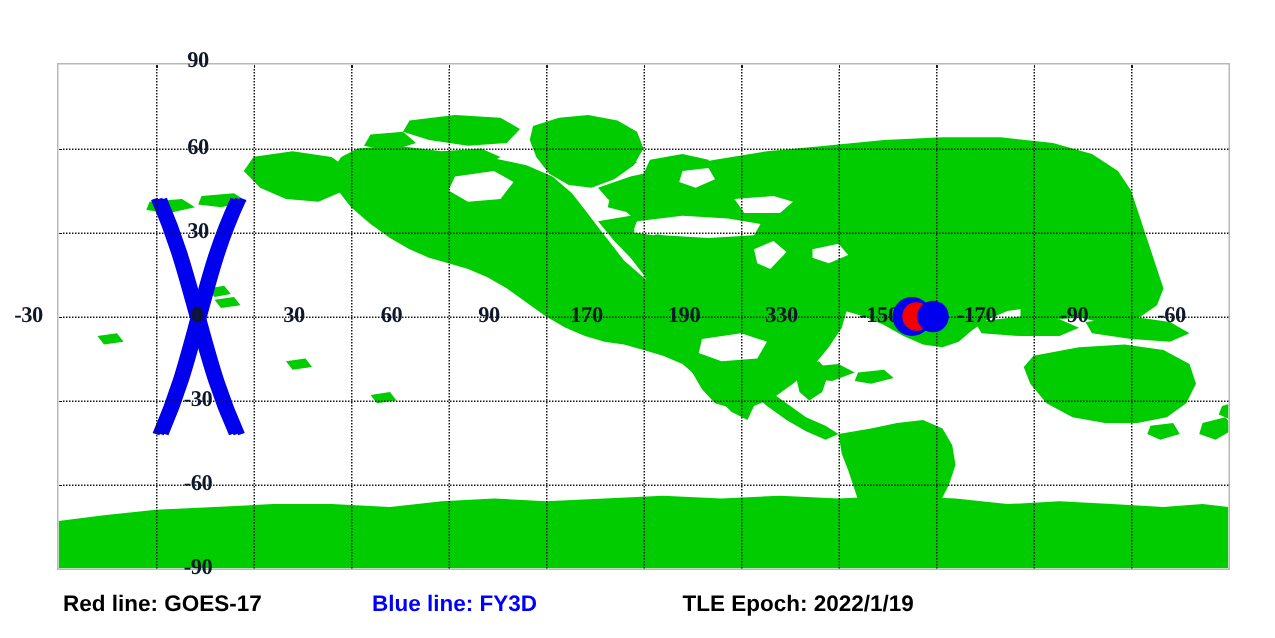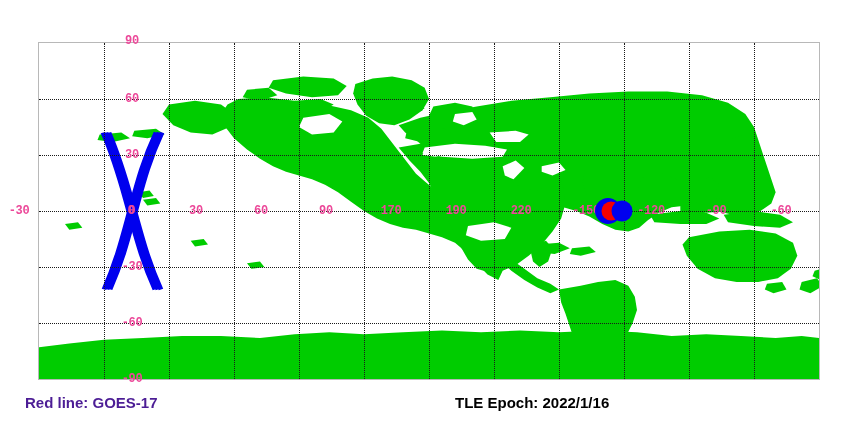--- a/index.html
+++ b/index.html
@@ -66,24 +66,24 @@
   .grid-h {
     height: 0;
     left: 0;
     width: 780px;
     border-top: 1px dotted #1a1a1a;
   }
 
   
   .tick-label {
     position: absolute;
-    font-family: Liberation Mono, monospace;
-    font-size: 12px;
+    font-family: Liberation Serif, serif;
+    font-size: 15px;
     font-weight: bold;
-    color: #ec4899;
+    color: #0f172a;
     white-space: nowrap;
     line-height: 1;
     letter-spacing: -0.3px;
   }
   .lon-label { transform: translate(-50%, -50%); }
   .lat-label { transform: translate(-50%, -50%); }
 
   
   .sat-marker {
     position: absolute;
@@ -116,21 +116,21 @@
   }
   .caption-item {
     position: absolute;
     top: 0;
     font-family: "Liberation Sans", sans-serif;
     font-size: 15px;
     font-weight: bold;
     line-height: 22px;
     white-space: nowrap;
   }
-  #legend-red   { left: 25px;  color: #4c1d95; }
+  #legend-red   { left: 42px;  color: #000000; }
   #legend-blue  { left: 248px; color: #0000ff; }
   #legend-epoch { left: 455px; color: #000000; }
 </style>
 </head>
 <body>
 
 <div id="page">
 
   <div id="map-frame">
 
@@ -243,38 +243,39 @@
     <div class="grid-line grid-h" style="top:224px;"></div>
     <div class="grid-line grid-h" style="top:280px;"></div>
 
     <div class="tick-label lon-label" style="left:-20px; top:168px;">-30</div>
     <div class="tick-label lon-label" style="left:92px;  top:168px;">0</div>
     <div class="tick-label lon-label" style="left:157px; top:168px;">30</div>
     <div class="tick-label lon-label" style="left:222px; top:168px;">60</div>
     <div class="tick-label lon-label" style="left:287px; top:168px;">90</div>
     <div class="tick-label lon-label" style="left:352px; top:168px;">170</div>
     <div class="tick-label lon-label" style="left:417px; top:168px;">190</div>
-    <div class="tick-label lon-label" style="left:482px; top:168px;">220</div>
+    <div class="tick-label lon-label" style="left:482px; top:168px;">330</div>
     <div class="tick-label lon-label" style="left:547px; top:168px;">-150</div>
-    <div class="tick-label lon-label" style="left:612px; top:168px;">-120</div>
+    <div class="tick-label lon-label" style="left:612px; top:168px;">-170</div>
     <div class="tick-label lon-label" style="left:677px; top:168px;">-90</div>
     <div class="tick-label lon-label" style="left:742px; top:168px;">-60</div>
 
     <div class="tick-label lat-label" style="left:93px; top:-2px;">90</div>
     <div class="tick-label lat-label" style="left:93px; top:56px;">60</div>
     <div class="tick-label lat-label" style="left:93px; top:112px;">30</div>
     <div class="tick-label lat-label" style="left:93px; top:168px;">0</div>
     <div class="tick-label lat-label" style="left:93px; top:224px;">-30</div>
     <div class="tick-label lat-label" style="left:93px; top:280px;">-60</div>
     <div class="tick-label lat-label" style="left:93px; top:336px;">-90</div>
 
     <div class="sat-marker" id="fy3d-blob" style="left:569px; top:168px;"></div>
     <div class="sat-marker" id="goes17-dot" style="left:572px; top:168px;"></div>
     <div class="sat-marker" id="goes17-occluder" style="left:583px; top:168px;"></div>
 
   </div>
 
   <div id="caption">
     <div class="caption-item" id="legend-red">Red line: GOES-17</div>
-    <div class="caption-item" id="legend-epoch">TLE Epoch: 2022/1/16</div>
+    <div class="caption-item" id="legend-blue">Blue line: FY3D</div>
+    <div class="caption-item" id="legend-epoch">TLE Epoch: 2022/1/19</div>
   </div>
 
 </div>
 
 </body></html>

